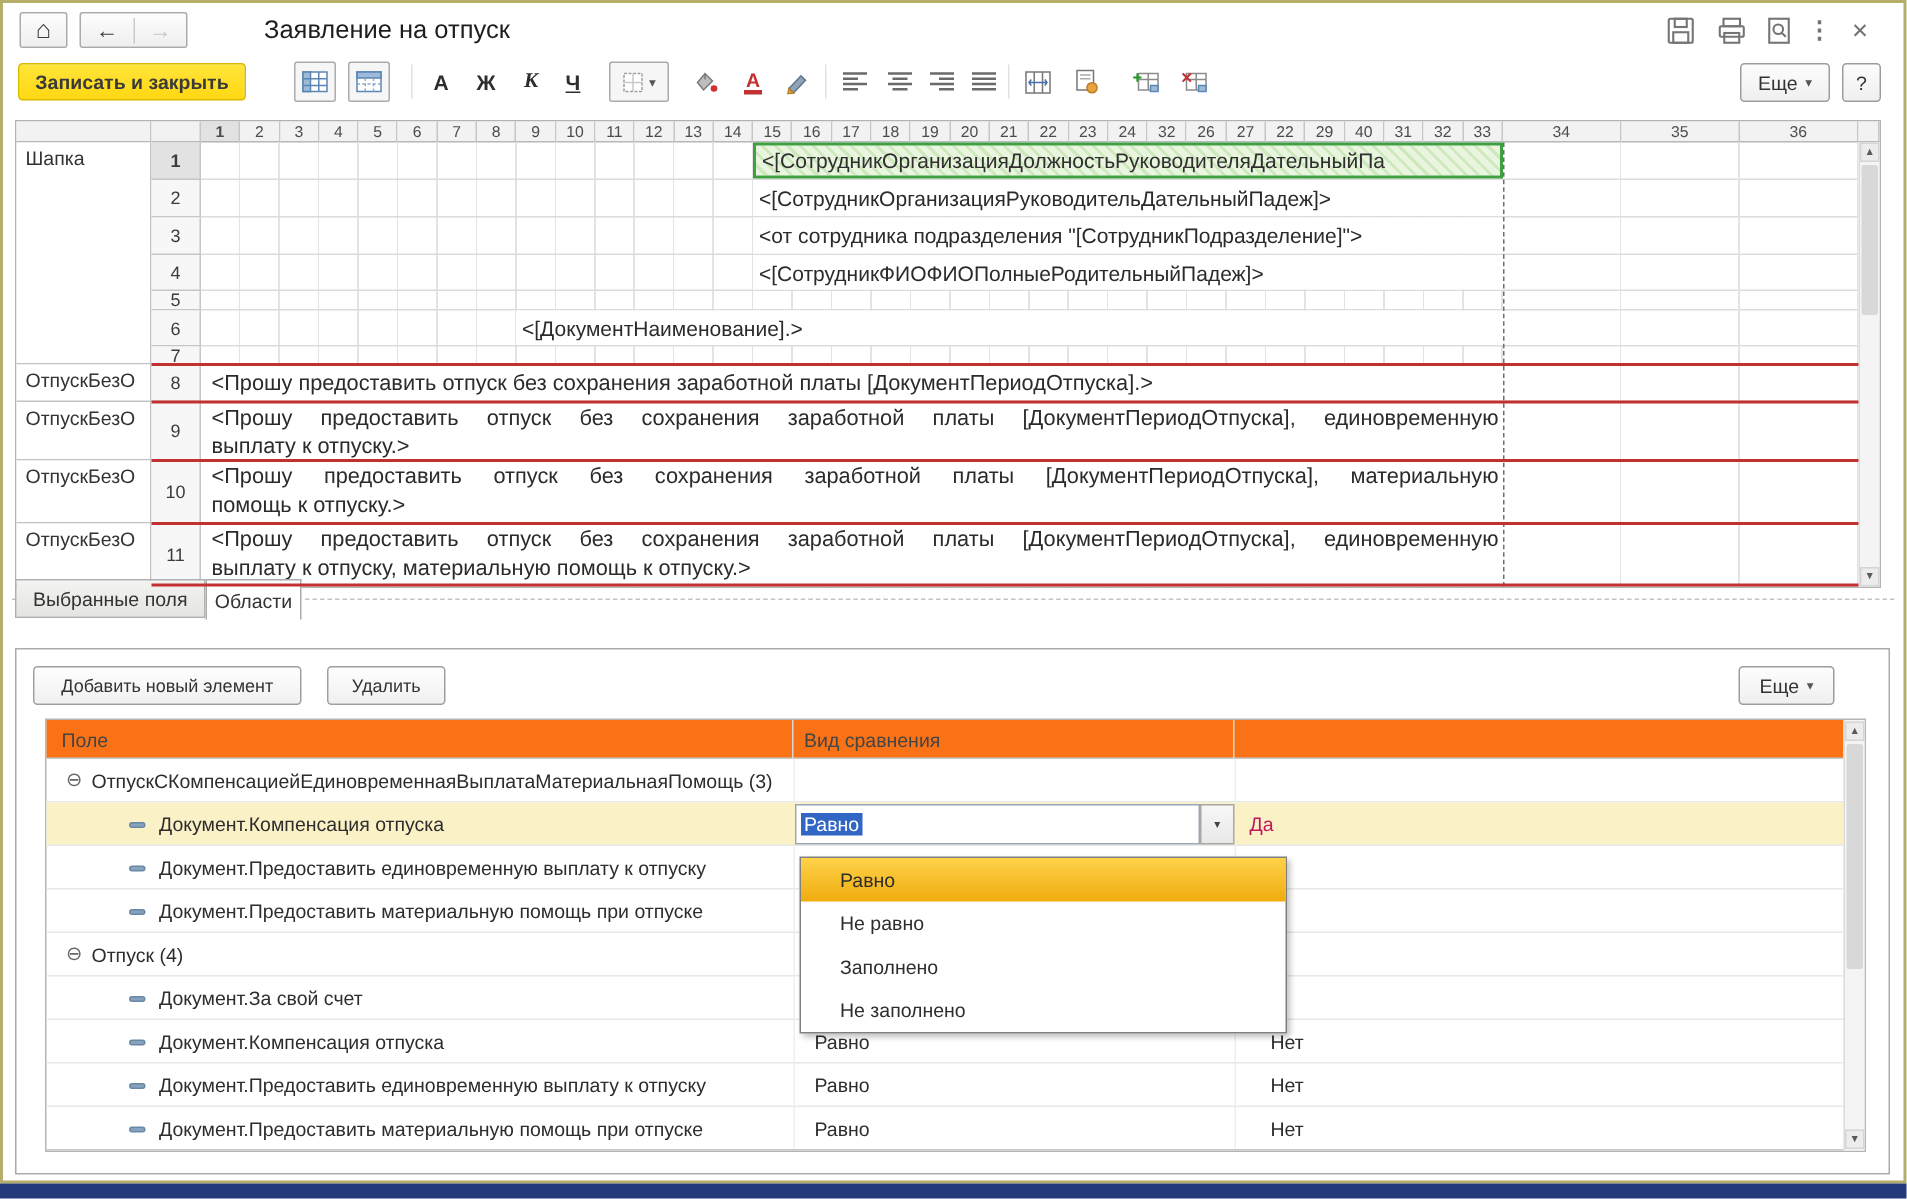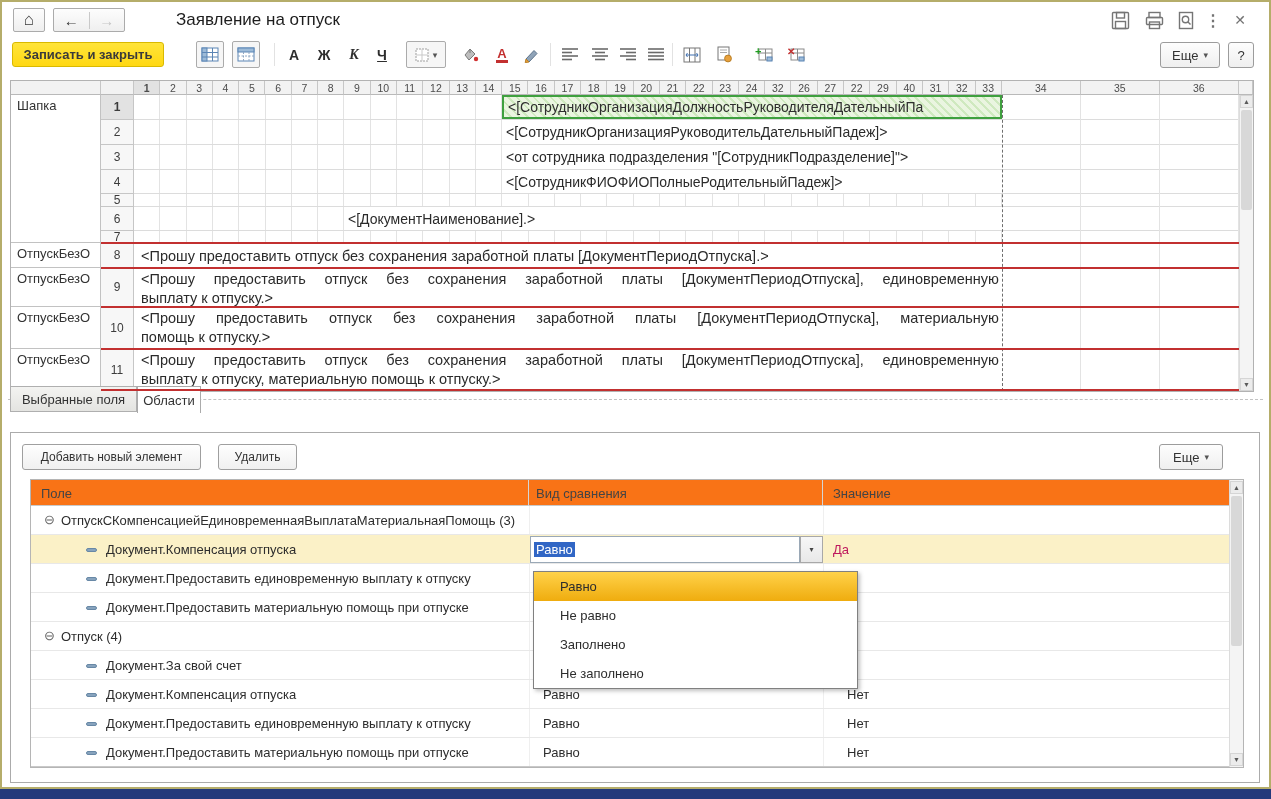--- a/index.html
+++ b/index.html
@@ -414,21 +414,20 @@
 </div>
 <div class="morebtn" style="left:1159px;top:444px;width:64px">
   <span>Еще</span>
     <span class="ddarrow">▾</span>
 </div>
 
 <div id="ptable">
   <div id="phead">
     <div class="phc" style="left:0;width:498px;padding-left:10px">Поле</div>
     <div class="phc" style="left:498px;width:294px;padding-left:7px">Вид сравнения</div>
-    <div class="phc" style="left:792px;width:406px;padding-left:10px;border-right:none">Значение</div>
   </div>
 
   <div class="trow" style="top:26px">
     <div class="csep1"></div>
       <div class="csep2"></div>
     <span class="expander">⊖</span>
     <span class="grptxt">ОтпускСКомпенсациейЕдиновременнаяВыплатаМатериальнаяПомощь (3)</span>
   </div>
 
   <div class="trow sel" style="top:55px">

